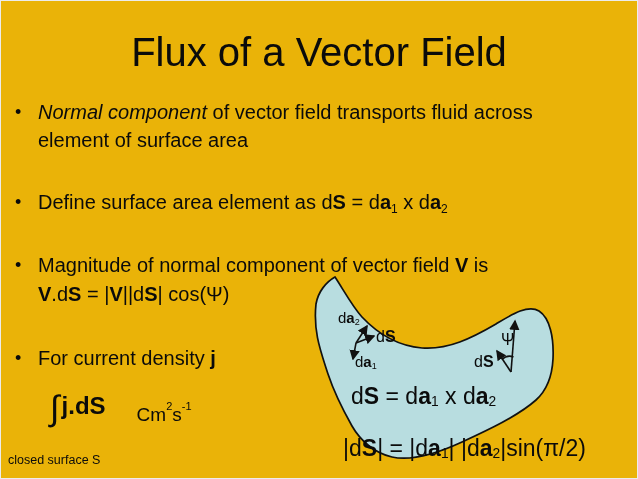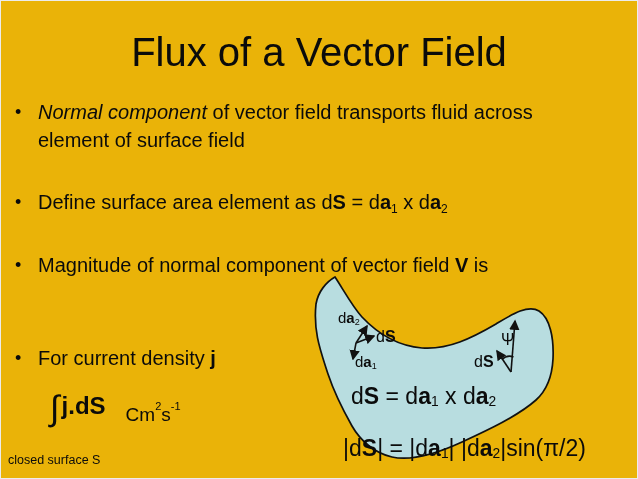--- a/index.html
+++ b/index.html
@@ -14,55 +14,56 @@
   .btext{white-space:nowrap;}
   .line{display:block;}
   .plain-line{position:absolute;font-size:20px;line-height:24px;white-space:nowrap;}
   sub{font-size:60%;vertical-align:-16%;}
   sup{font-size:58%;vertical-align:38%;}
   b{font-weight:bold;}
   i{font-style:italic;}
   .integral-row{position:absolute;top:391px;left:50px;display:flex;align-items:flex-start;}
   .int-sign{font-size:35px;line-height:34px;font-weight:400;margin-right:2px;}
   .int-expr{font-size:24px;line-height:30px;font-weight:bold;}
-  .int-units{font-size:19px;line-height:30px;margin-left:20px;}
+  .int-units{font-size:19px;line-height:30px;margin-left:31px;}
   .int-caption{position:absolute;top:453px;left:8px;font-size:12.5px;}
   .diagram{position:absolute;left:296px;top:262px;width:284px;height:214px;}
   .diagram svg{position:absolute;left:0;top:0;}
   .dlabel{position:absolute;white-space:nowrap;color:#0b0b0b;}
   .lab-sm{font-size:15px;}
   .lab-md{font-size:16px;}
   .lab-f{font-size:23px;}
 </style>
 </head>
 <body>
 
 <div class="slide">
 
   <div class="title">Flux of a Vector Field</div>
 
   <div class="bullet-block" style="top:98px;">
     <span class="marker">•</span>
     <div class="btext">
       <span class="line"><i>Normal component</i> of vector field transports fluid across</span>
-      <span class="line">element of surface field</span>
+      <span class="line">element of surface area</span>
     </div>
   </div>
 
   <div class="bullet-block" style="top:188px;">
     <span class="marker">•</span>
     <div class="btext">
       <span class="line">Define surface area element as d<b>S</b> = d<b>a</b><sub>1</sub> x d<b>a</b><sub>2</sub></span>
     </div>
   </div>
 
   <div class="bullet-block" style="top:251px;line-height:29px;">
     <span class="marker">•</span>
     <div class="btext">
       <span class="line">Magnitude of normal component of vector field <b>V</b> is</span>
+      <span class="line"><b>V</b>.d<b>S</b> = |<b>V</b>||d<b>S</b>| cos(Ψ)</span>
     </div>
   </div>
 
   <div class="bullet-block" style="top:344px;">
     <span class="marker">•</span>
     <div class="btext">
       <span class="line">For current density <b>j</b></span>
     </div>
   </div>
 

